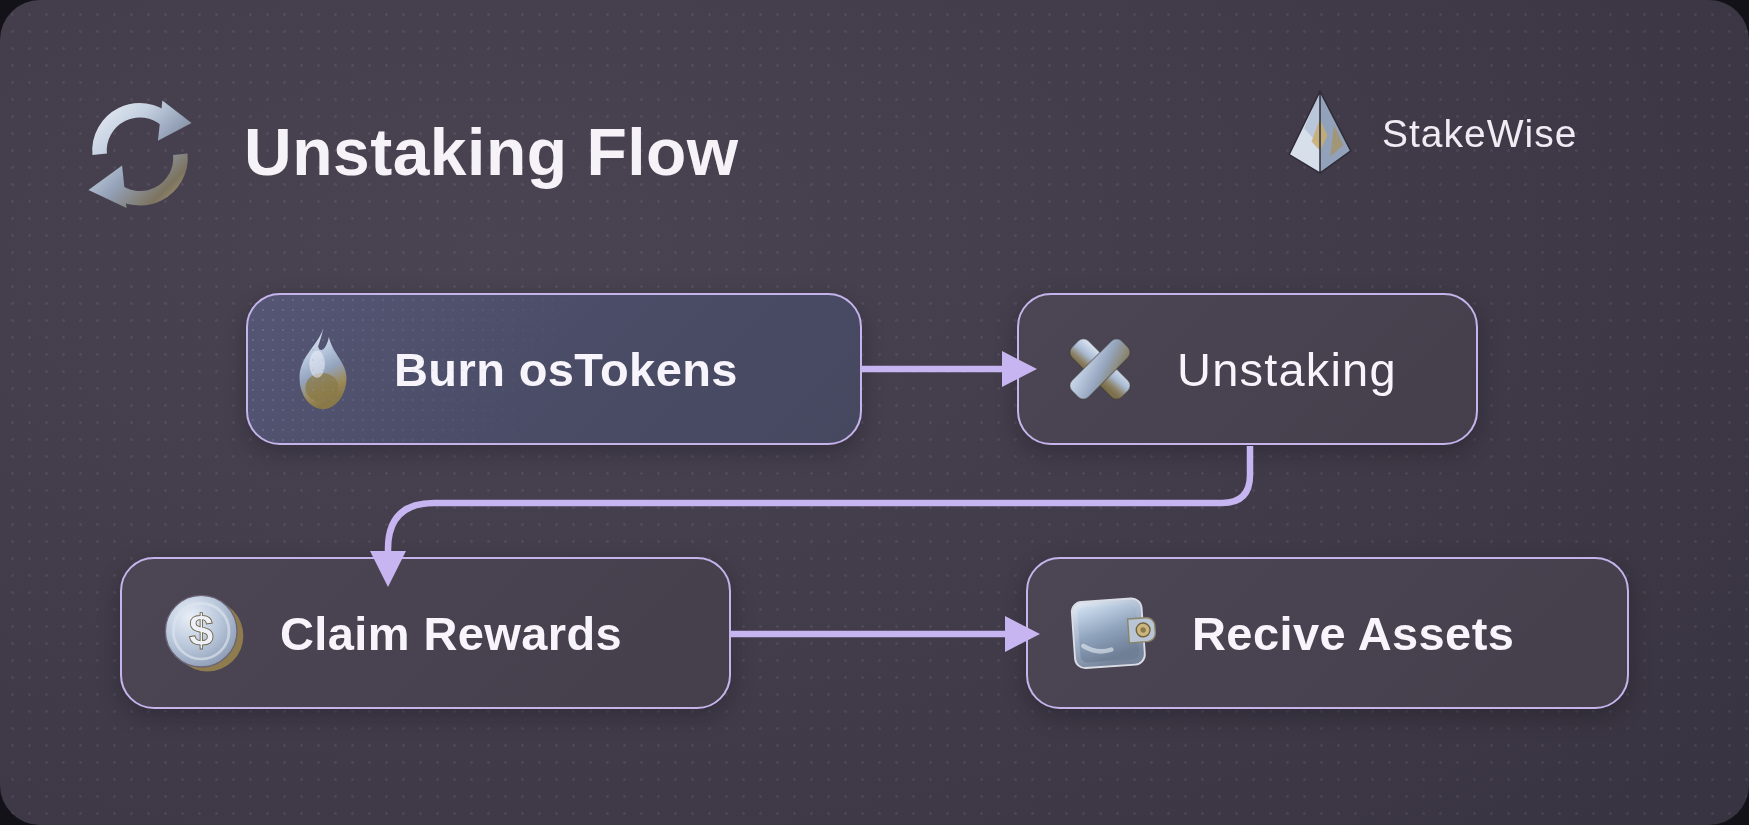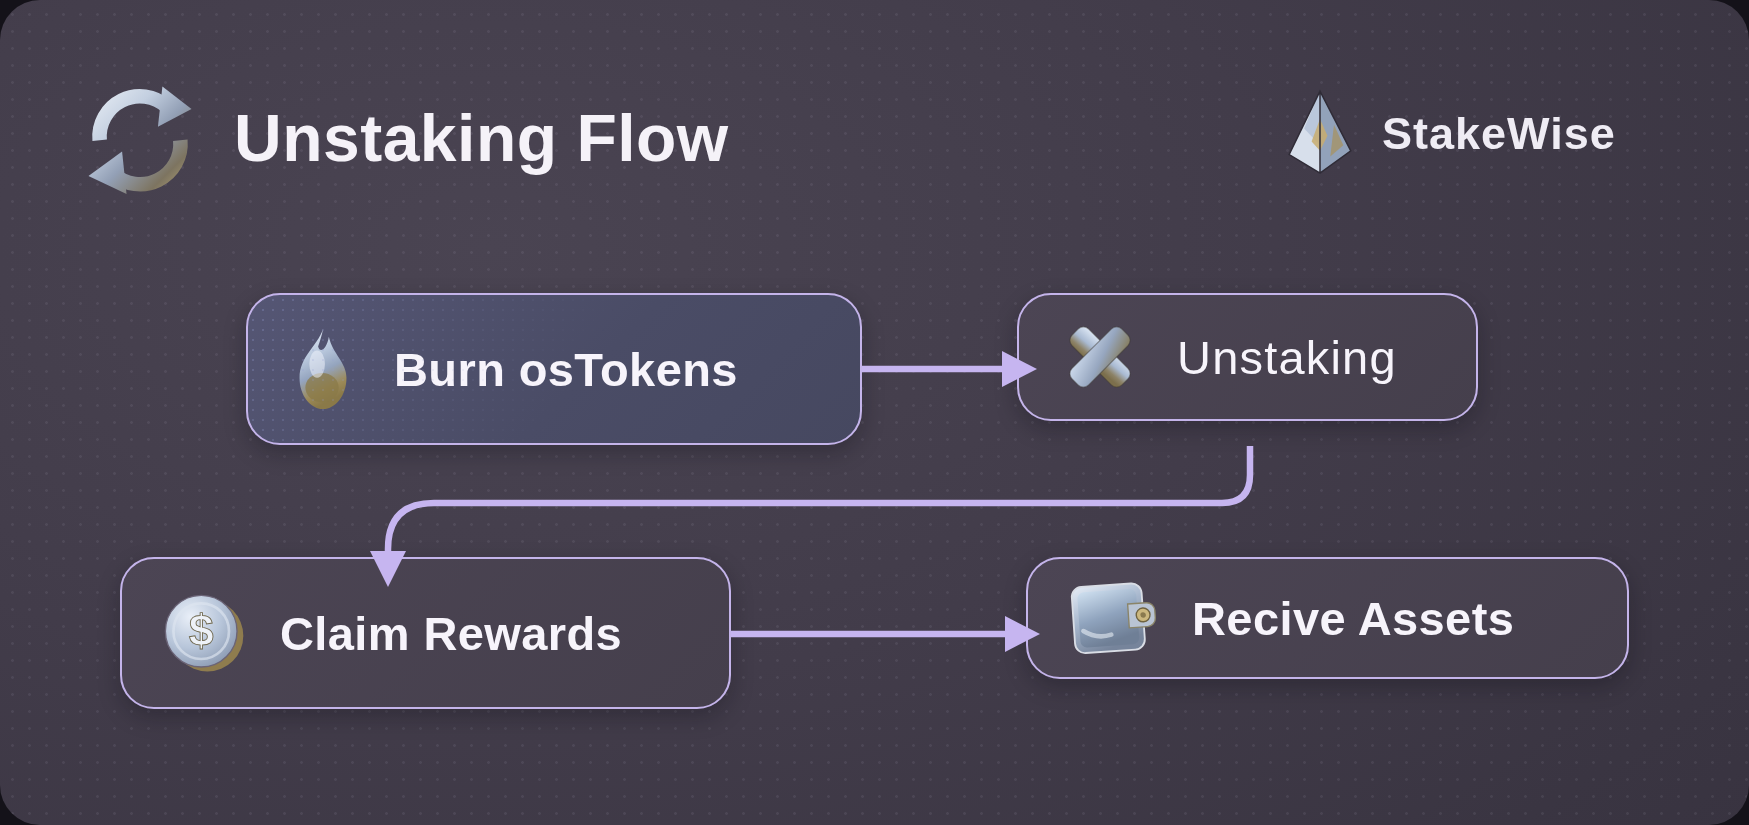--- a/index.html
+++ b/index.html
@@ -9,51 +9,51 @@
     border-radius:40px;
     background:
       radial-gradient(125% 150% at 28% 30%, #4a4452 0%, #423c4a 36%, #3a3542 66%, #332e3b 100%);
   }
   .canvas::before{
     content:""; position:absolute; inset:0; border-radius:inherit; pointer-events:none;
     background-image:radial-gradient(rgba(188,180,204,0.10) 1.3px, transparent 1.5px);
     background-size:17px 17px; background-position:4px 6px;
   }
   
-  .title-group{position:absolute; left:84px; top:82px; display:flex; align-items:center; gap:38px;}
+  .title-group{position:absolute; left:84px; top:96px; display:flex; align-items:center; gap:48px;}
   .refresh-icon{width:112px; height:112px; flex:0 0 auto;}
   .page-title{
     margin:0; font-size:66px; font-weight:700; letter-spacing:.5px;
     color:#f5f2f8; line-height:1.1; white-space:nowrap;
   }
   .brand{position:absolute; left:1278px; top:86px; display:flex; align-items:center; gap:20px;}
   .brand-icon{width:84px; height:96px;}
-  .brand-name{font-size:45px; font-weight:700; letter-spacing:1px; color:#efecf4; white-space:nowrap;}
+  .brand-name{font-size:39px; font-weight:400; letter-spacing:1px; color:#efecf4; white-space:nowrap;}
   
   .node{
     position:absolute; display:flex; align-items:center; gap:34px;
     padding-left:38px; box-sizing:border-box;
     border:2.5px solid #c4b4ea; border-radius:34px;
     background:linear-gradient(135deg,#4c4554 0%, #453f4c 100%);
     box-shadow:0 8px 22px rgba(12,10,18,.28);
   }
   .node-label{font-size:47px; font-weight:700; color:#f7f4fb; letter-spacing:.4px; white-space:nowrap;}
   .node-burn{left:246px; top:293px; width:616px; height:152px;
     background:linear-gradient(135deg,#555674 0%, #4a4c66 55%, #464860 100%);}
   .node-burn::after{
     content:""; position:absolute; inset:0; border-radius:inherit; pointer-events:none;
     background-image:radial-gradient(rgba(150,160,215,0.30) 1.2px, transparent 1.4px);
     background-size:10px 10px;
     -webkit-mask-image:linear-gradient(115deg, rgba(0,0,0,.95), transparent 55%);
             mask-image:linear-gradient(115deg, rgba(0,0,0,.95), transparent 55%);
   }
-  .node-unstaking{left:1017px; top:293px; width:461px; height:128px;align-items:center;}
+  .node-unstaking{left:1017px; top:293px; width:461px; height:152px;align-items:center;}
   .node-unstaking .node-label{font-weight:400; letter-spacing:1.2px;}
   .node-claim{left:120px; top:557px; width:611px; height:152px;}
-  .node-receive{left:1026px; top:557px; width:603px; height:122px;}
+  .node-receive{left:1026px; top:557px; width:603px; height:152px;}
   .node-icon{flex:0 0 auto; display:block;}
   
   .edges{position:absolute; inset:0; width:1749px; height:825px; pointer-events:none; z-index:5;}
   .edge-line{stroke:#c6b5f0; stroke-width:6.5; fill:none; stroke-linejoin:round;}
   .edge-head{fill:#c6b5f0;}
 </style>
 </head>
 <body>
 
 <div class="canvas">

